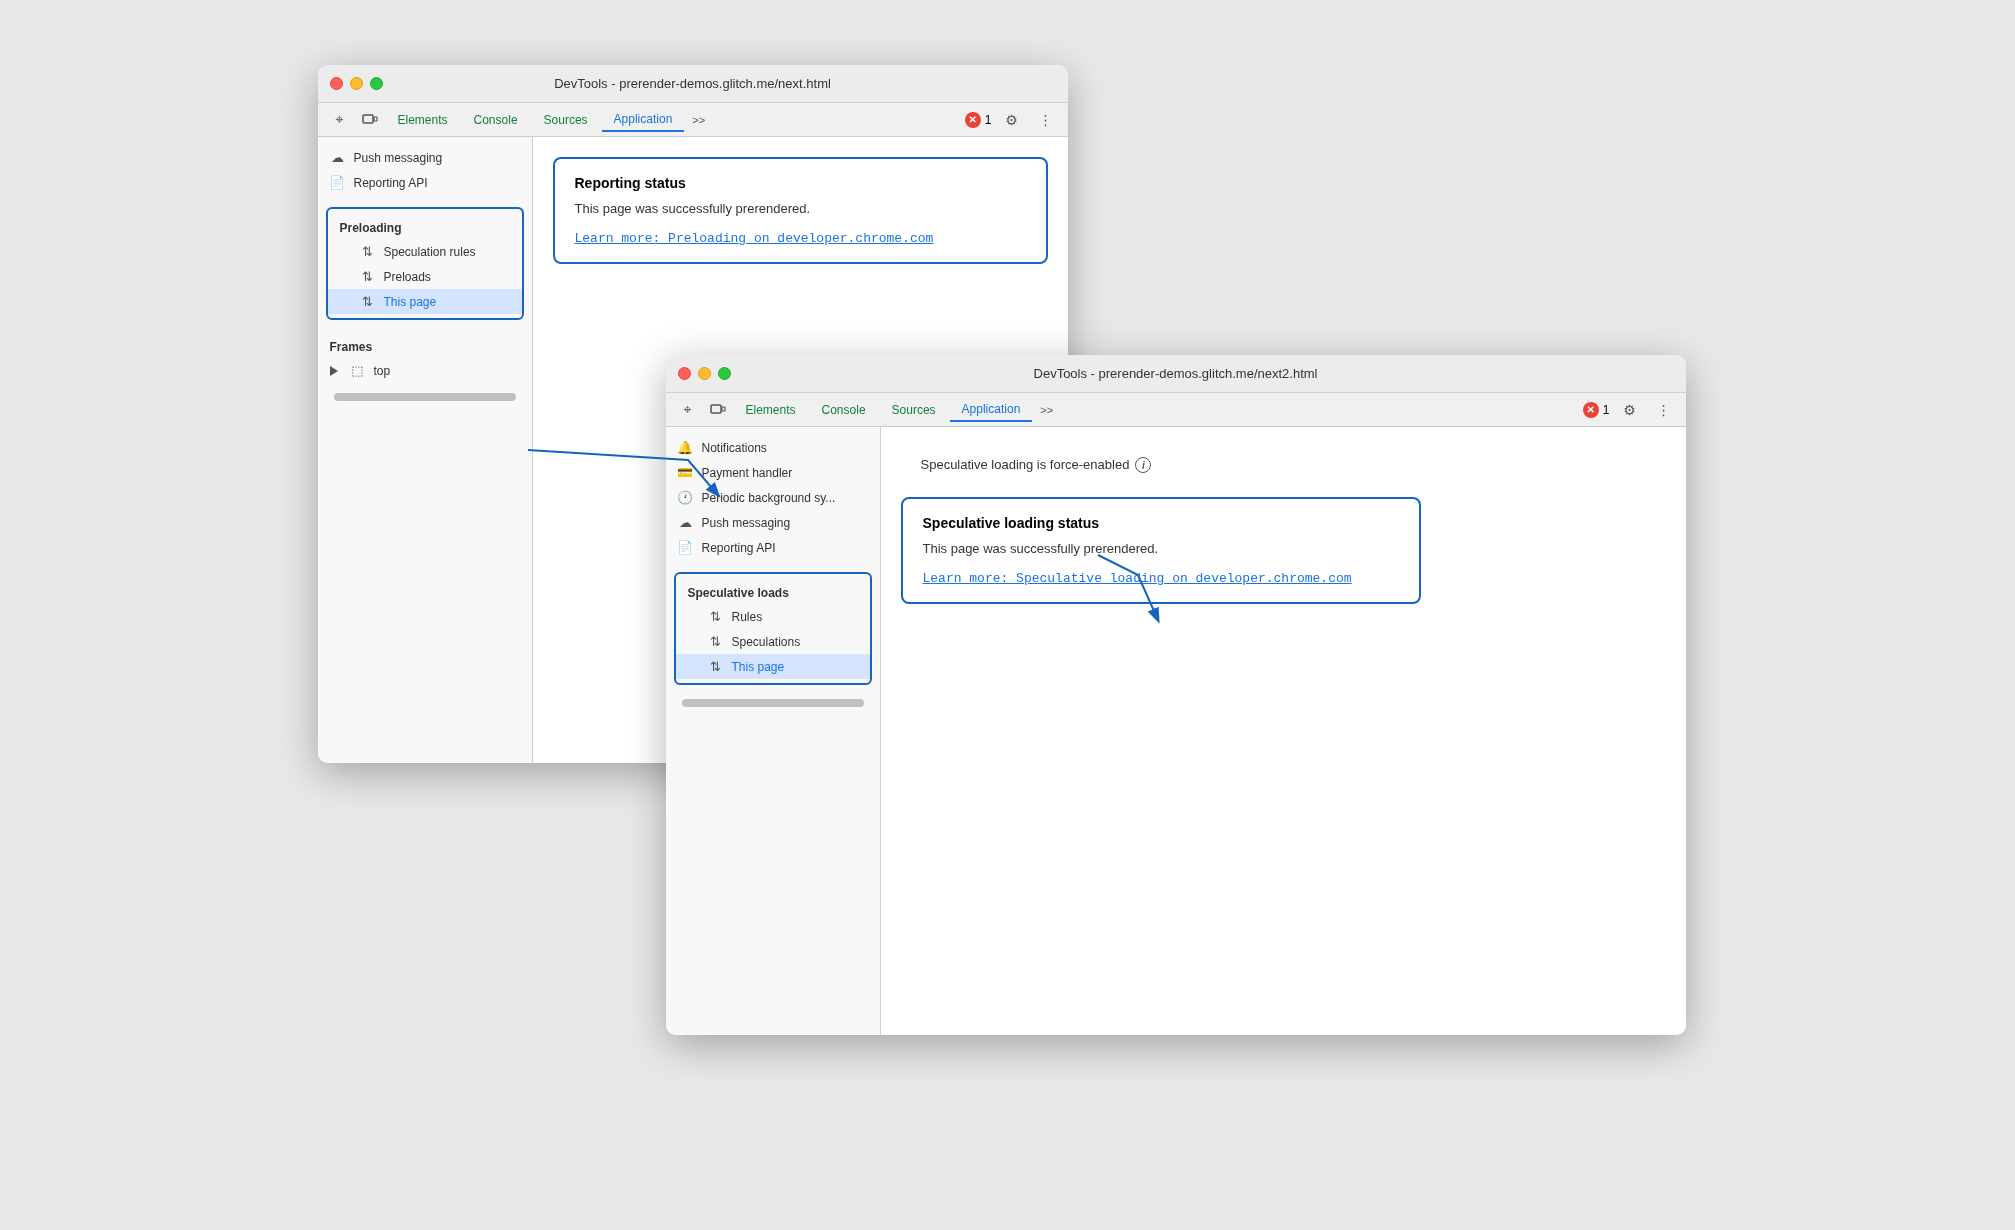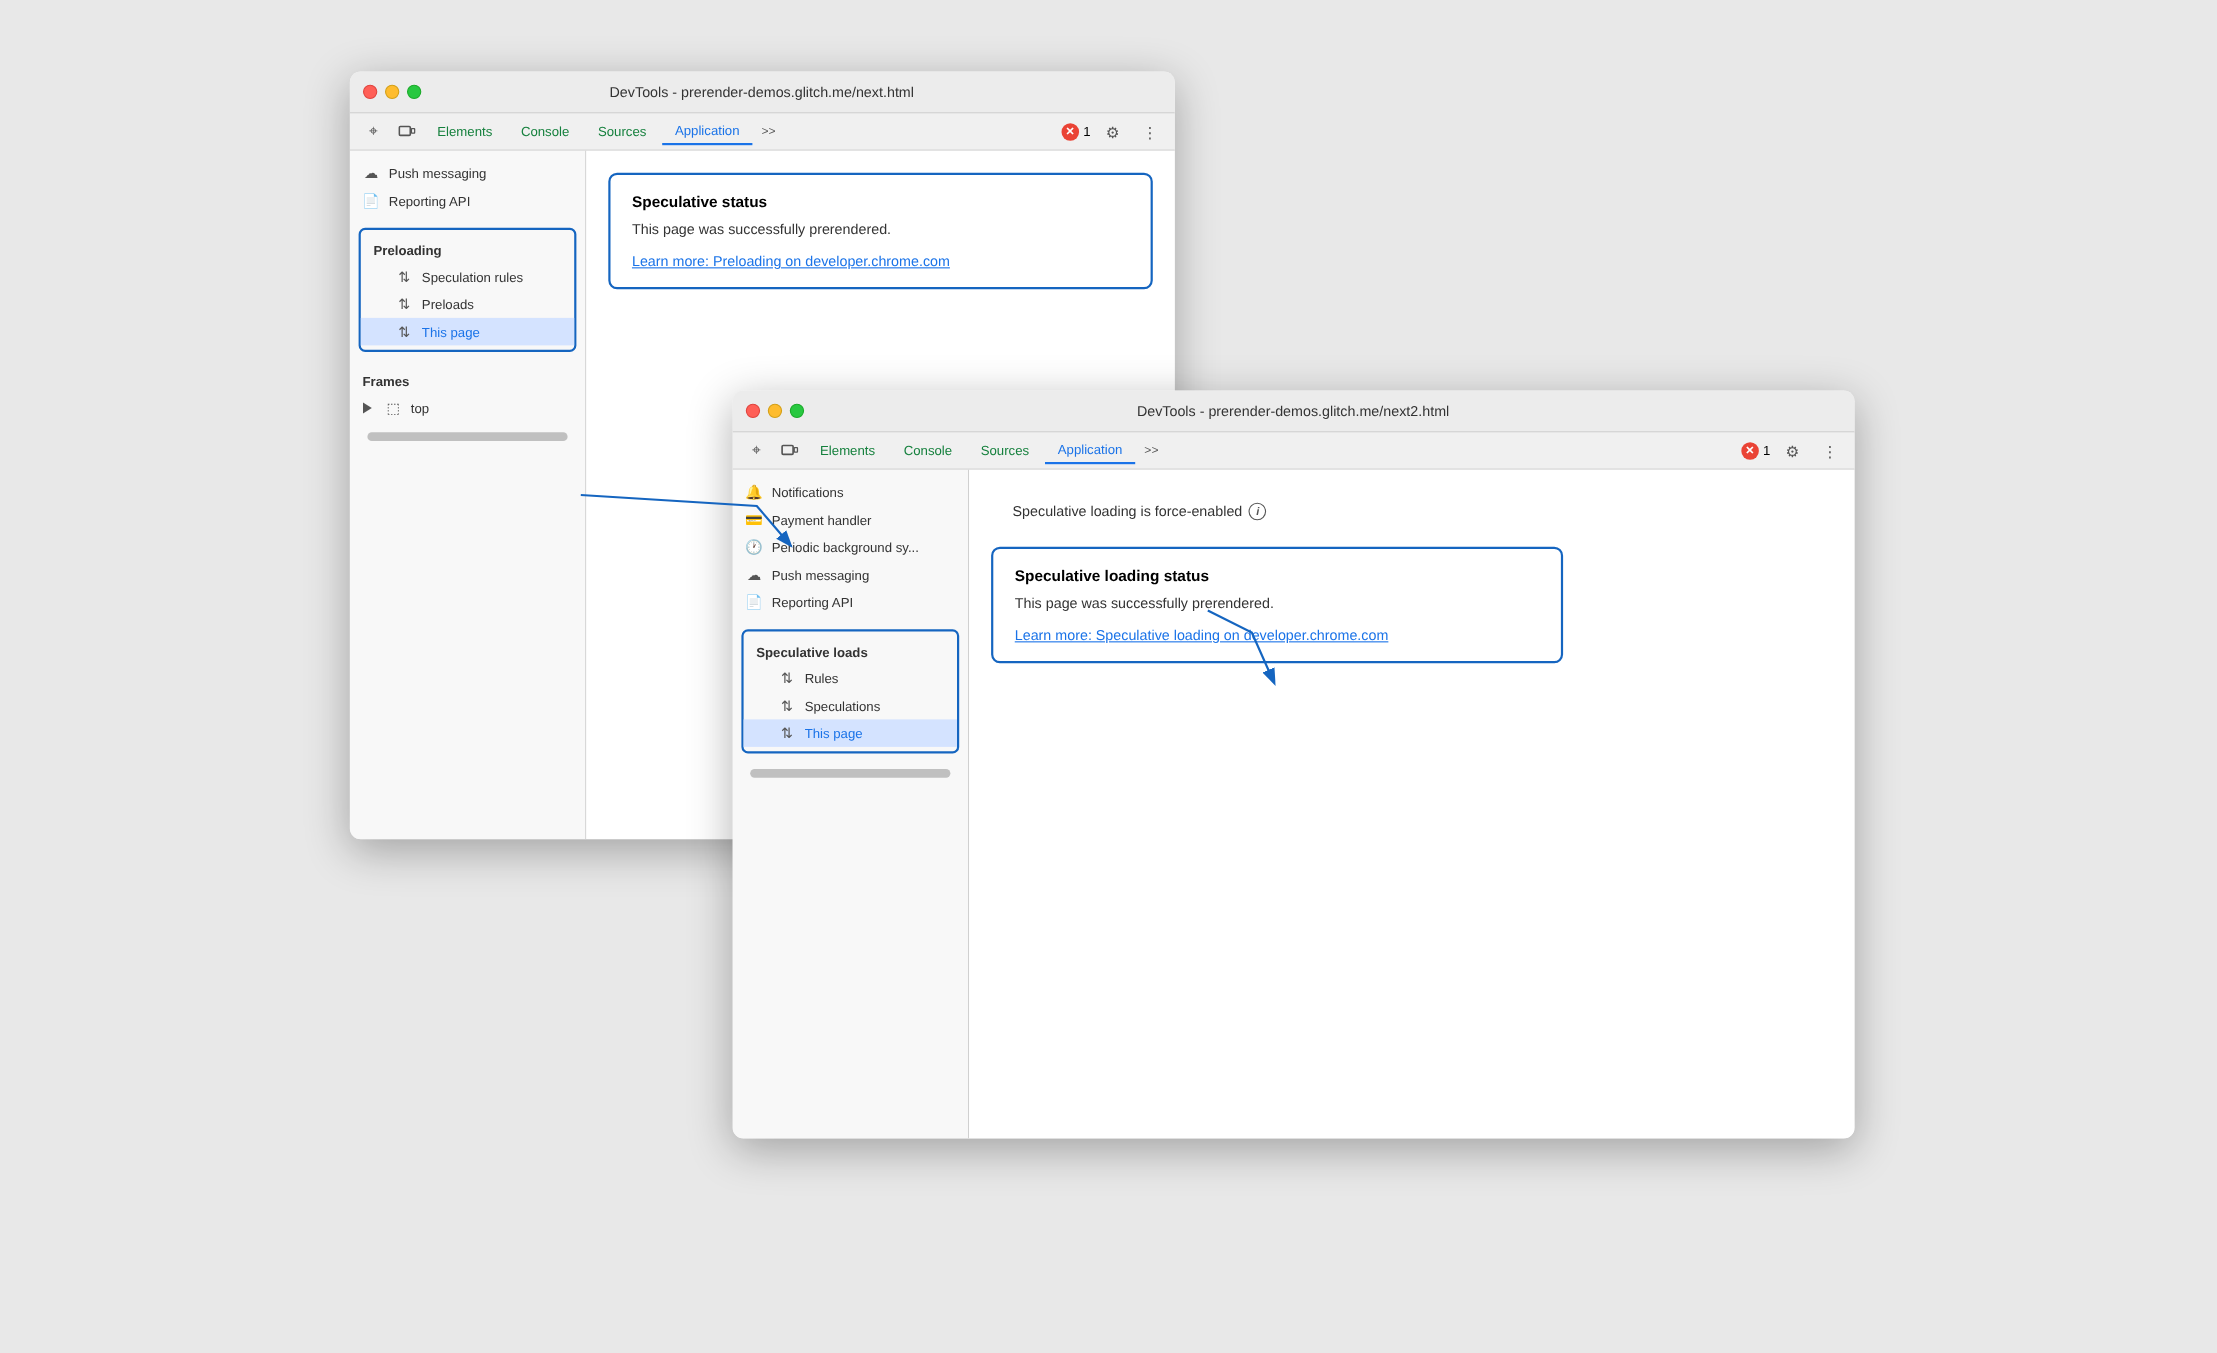--- a/index.html
+++ b/index.html
@@ -237,20 +237,21 @@
       font-size: 13px;
       color: #333;
       margin-bottom: 14px;
     }
 
     .status-card-link {
       font-size: 13px;
       color: #1a73e8;
       text-decoration: underline;
       cursor: pointer;
+      font-family: Liberation Mono, monospace;
     }
 
     .force-enabled-text {
       font-size: 13px;
       color: #333;
       padding: 10px 20px;
       display: flex;
       align-items: flex-start;
       gap: 6px;
     }
@@ -357,21 +358,21 @@
           <span style="display:inline-block;width:0;height:0;border-top:5px solid transparent;border-bottom:5px solid transparent;border-left:8px solid #555;margin-right:4px;"></span>
           <span class="sidebar-icon">⬚</span>
           <span>top</span>
         </div>
         <div style="height:6px;"></div>
         <div style="height:8px;background:#c0c0c0;border-radius:4px;margin:4px 16px;"></div>
       </div>
 
       <div class="panel">
         <div class="status-card">
-          <div class="status-card-title">Speculative status</div>
+          <div class="status-card-title">Reporting status</div>
           <div class="status-card-text">This page was successfully prerendered.</div>
           <a class="status-card-link">Learn more: Preloading on developer.chrome.com</a>
         </div>
       </div>
     </div>
   </div>
 
   <div class="devtools-window window-2">
 
     <div class="title-bar">

